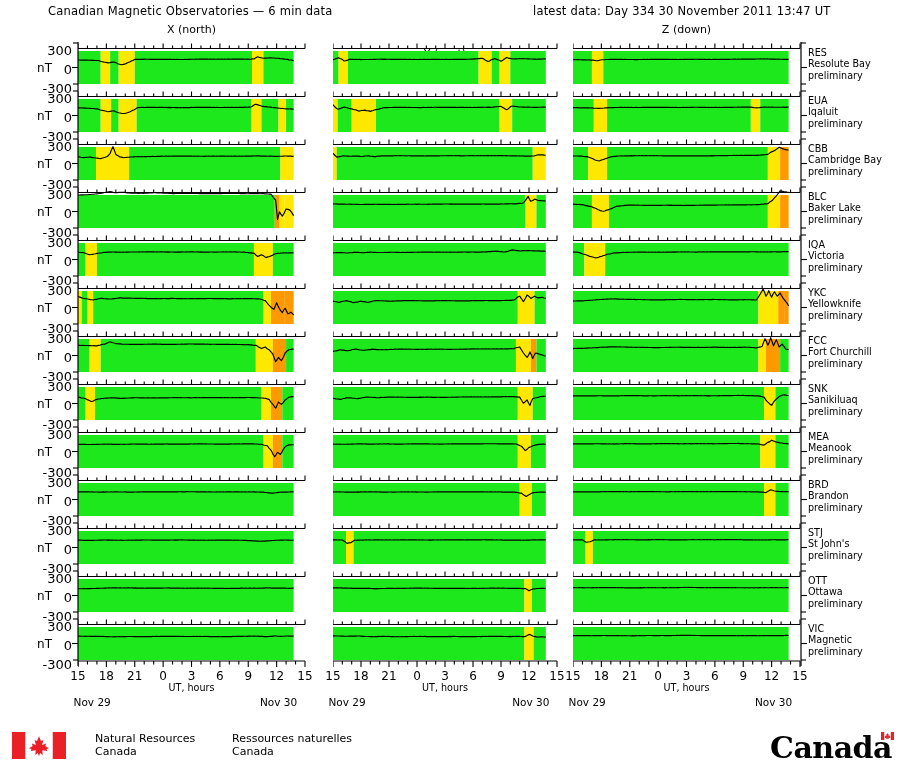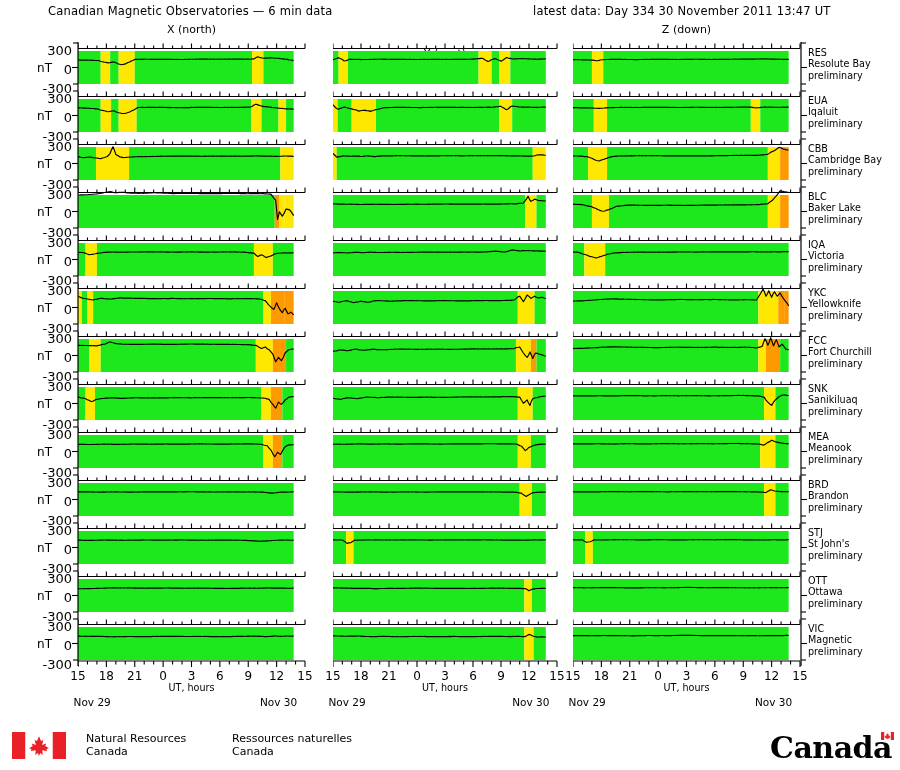--- a/index.html
+++ b/index.html
@@ -24,21 +24,21 @@
   .nt{position:absolute;font-size:12px;text-align:right;width:26px;}
   .ytick{position:absolute;font-size:13px;text-align:right;width:34px;}
 
   .xtick{position:absolute;font-size:12px;text-align:center;width:22px;}
   .xaxlabel{position:absolute;font-size:9.6px;text-align:center;white-space:nowrap;}
   .xdate{position:absolute;font-size:10.5px;text-align:center;white-space:nowrap;}
 
   
   .footer{position:absolute;left:0;top:716px;width:900px;height:54px;}
   .flagbox{position:absolute;left:12px;top:16px;width:54px;height:27px;background:#fff;}
-  .nrcan-en{position:absolute;left:86px;top:16px;font-size:11px;line-height:13px;white-space:nowrap;}
+  .nrcan-en{position:absolute;left:95px;top:16px;font-size:11px;line-height:13px;white-space:nowrap;}
   .nrcan-fr{position:absolute;left:232px;top:16px;font-size:11px;line-height:13px;white-space:nowrap;}
   .canada-word{position:absolute;right:8px;top:14px;font-family:"DejaVu Serif",serif;font-size:30px;font-weight:700;letter-spacing:-.5px;}
   .canada-flag-mini{position:absolute;right:6px;top:16px;width:13px;height:8px;}
 </style>
 </head>
 <body>
 
 <div class="hdr-title">Canadian Magnetic Observatories  —  6 min data</div>
 <div class="hdr-latest">latest data: Day 334    30 November 2011 13:47 UT</div>
 

